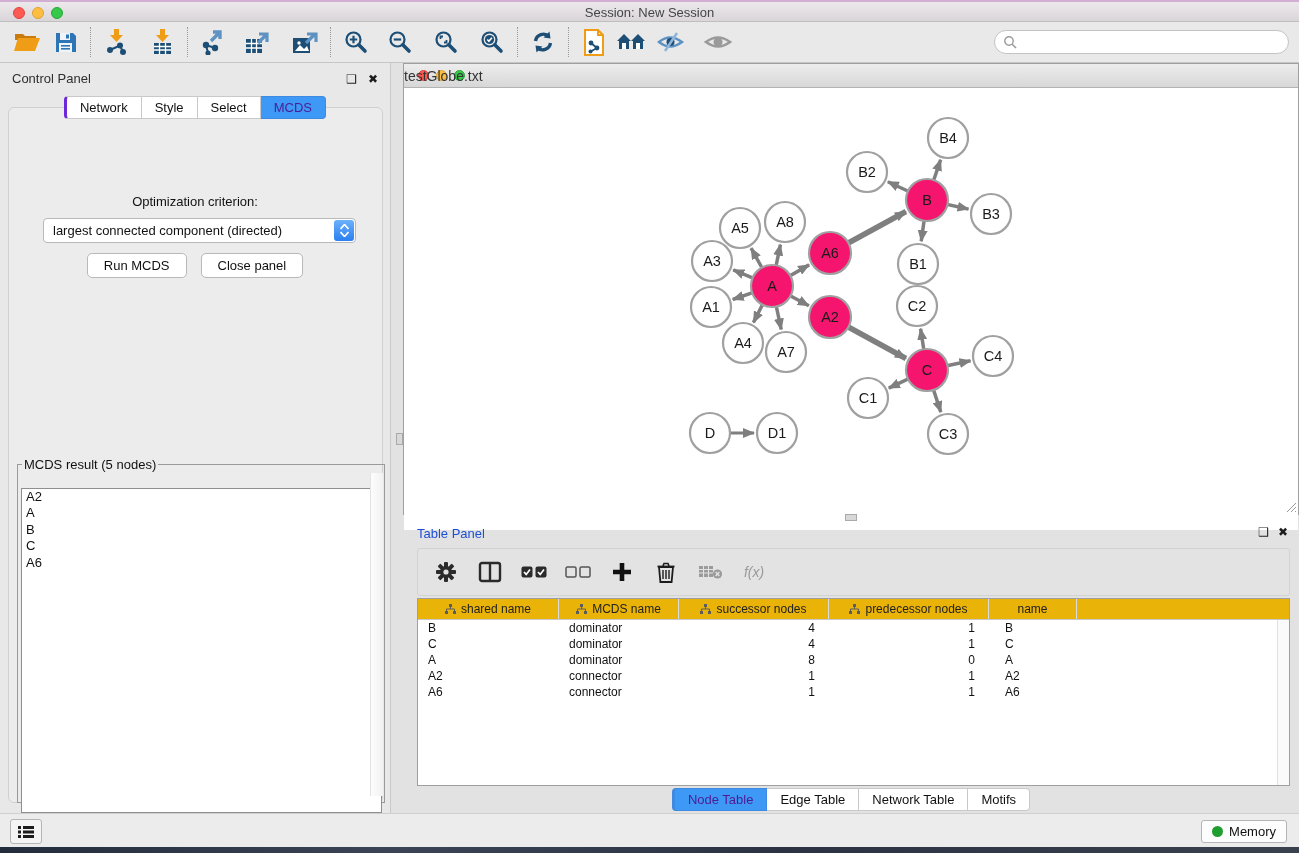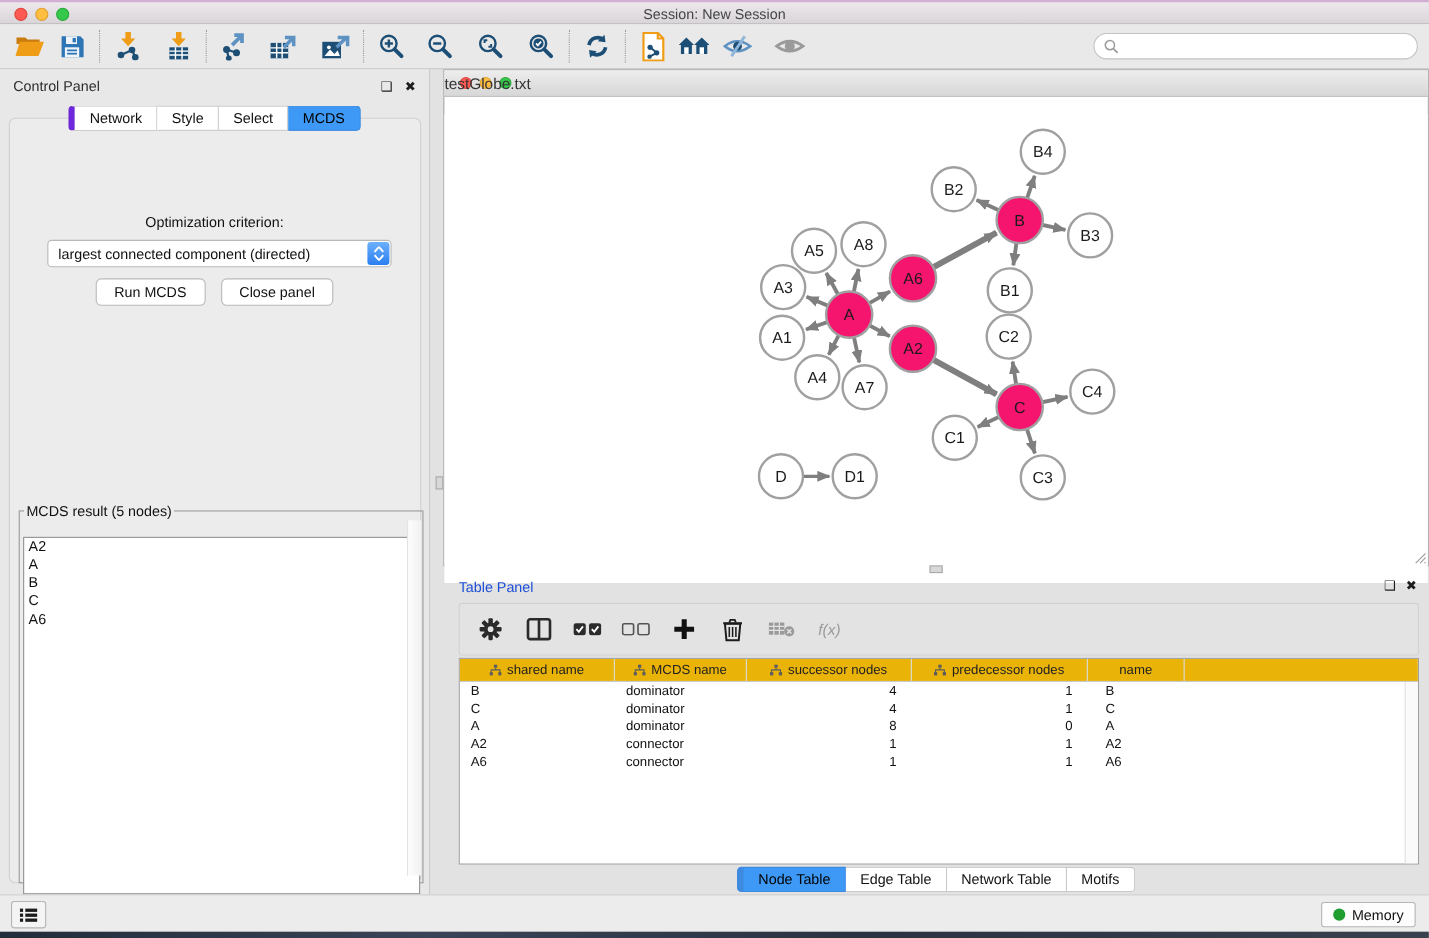--- a/index.html
+++ b/index.html
@@ -32,23 +32,23 @@
     background:#e8e8e8; border-right:1px solid #c9c9c9; }
   .cp-titlebar { position:absolute; left:0; top:0; width:100%; height:30px; }
   .cp-title { position:absolute; left:12px; top:8px; font-size:13px; color:#2e2e2e; }
   .panel-ctl { position:absolute; top:9px; font-size:12px; color:#1c1c1c; cursor:default; }
   .cp-body { position:absolute; left:8px; top:44px; width:375px; height:696px;
     background:#ececec; border:1px solid #d0d0d0; border-radius:6px; }
   .tabrow { position:absolute; left:0; width:100%; display:flex; justify-content:center; z-index:5; }
   .cp-tabrow { top:33px; }
   .tab { font-size:13px; color:#111; background:#fff; border:1px solid #c9c9c9; border-left:none;
     padding:3px 13px; cursor:default; }
-  .tab:first-child { border-left:6px solid #6d28d9; border-radius:4px 0 0 4px; }
+  .tab:first-child { border-left:3px solid #6d28d9; border-radius:4px 0 0 4px; }
   .tab:last-child { border-radius:0 4px 4px 0; }
-  .tab.active { background:#3d99f5; border-color:#3d8ae0; color:#000000; }
+  .tab.active { background:#3d99f5; border-color:#3d8ae0; color:#4c1d95; }
   .opt-label { position:absolute; left:0; width:100%; top:131px; text-align:center; font-size:13px; color:#111; }
   .dropdown { position:absolute; left:43px; top:155px; width:313px; height:25px; background:#fff;
     border:1px solid #b9b9b9; border-radius:4px; font-size:13px; color:#111;
     display:flex; align-items:center; padding-left:9px; }
   .dd-stepper { position:absolute; right:1px; top:1px; width:20px; height:21px;
     background:linear-gradient(#6db1fb,#2a7ef0); border-radius:3px; display:flex;
     flex-direction:column; align-items:center; justify-content:center; gap:1px; }
   .dd-stepper svg { display:block; }
   .btnrow { position:absolute; left:0; top:190px; width:100%; display:flex; justify-content:center; gap:14px; }
   .pbtn { background:#fff; border:1px solid #b9b9b9; border-radius:5px; font-size:13px; color:#111;

